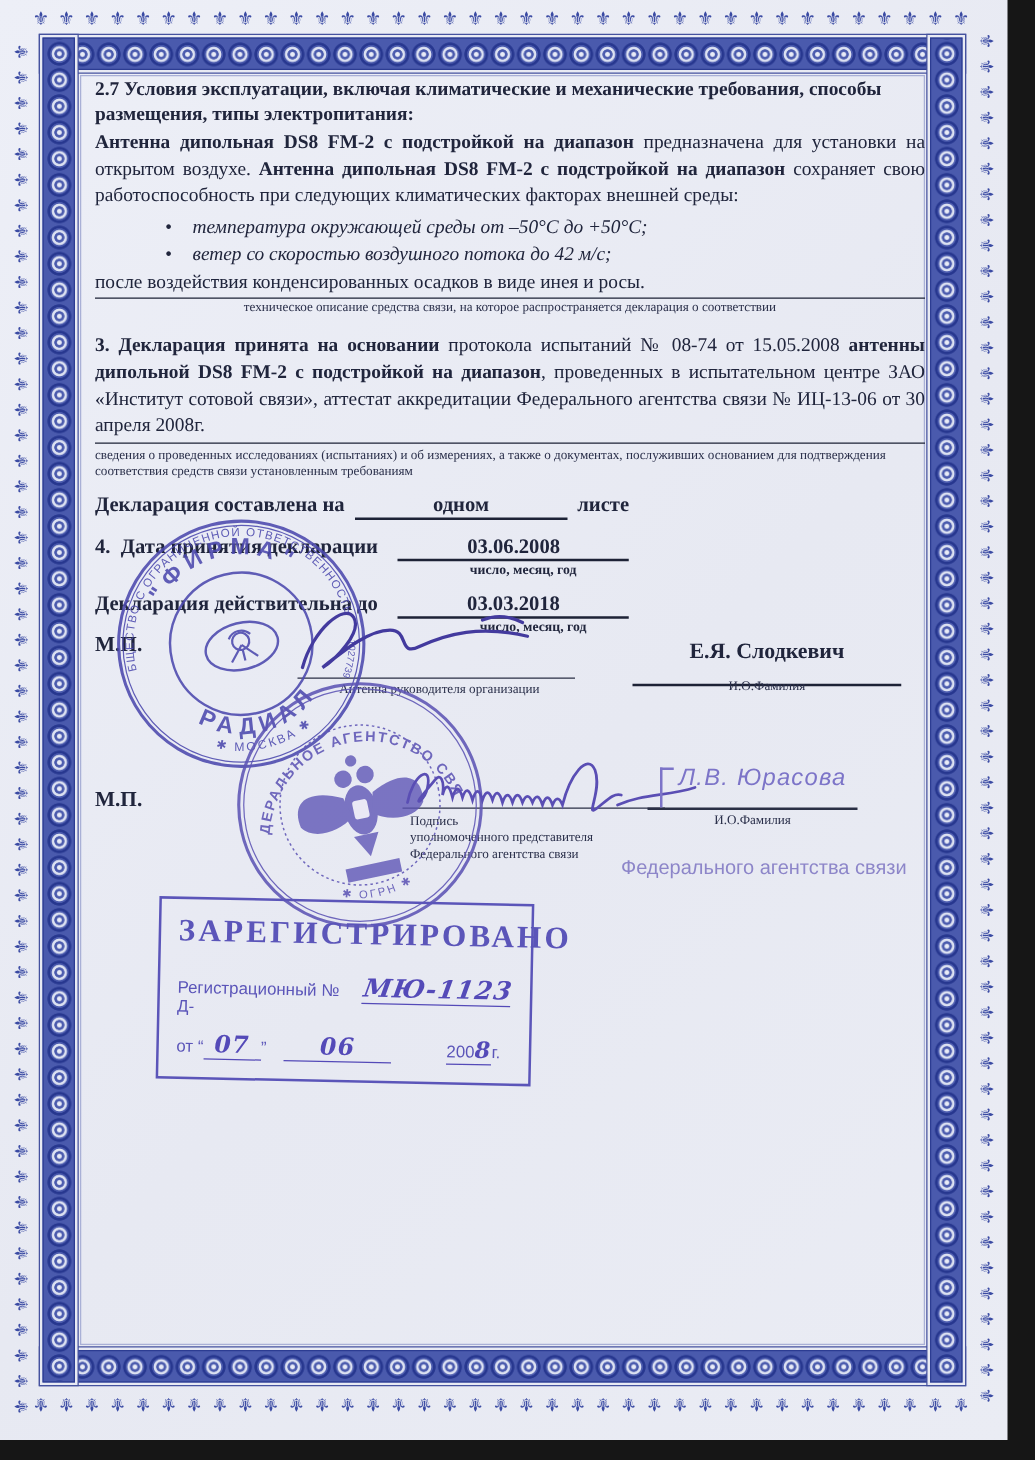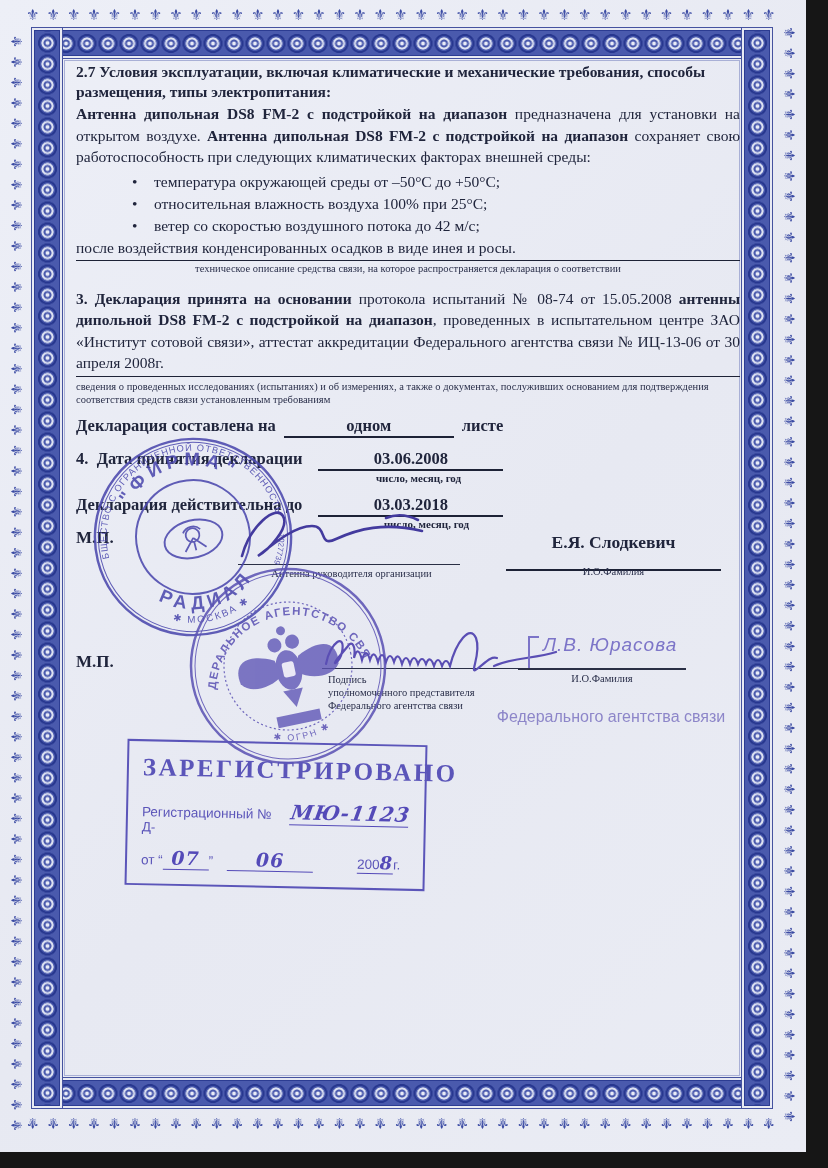--- a/index.html
+++ b/index.html
@@ -24,21 +24,21 @@
   .band-top{top:30px;left:34px;right:36px;height:24px;background-repeat:repeat-x;}
   .band-bottom{bottom:46px;left:34px;right:36px;height:24px;background-repeat:repeat-x;}
   .band-left{left:34px;top:30px;bottom:46px;width:24px;background-repeat:repeat-y;}
   .band-right{right:36px;top:30px;bottom:46px;width:24px;background-repeat:repeat-y;}
   .inner-rule{position:absolute;left:64px;top:60px;right:66px;bottom:76px;border:1px solid #a9b0d6;}
   
   .content{position:absolute;left:76px;top:62px;width:664px;bottom:80px;color:#20253c;}
   .h27{font-weight:700;font-size:15.5px;line-height:20px;}
   .para{font-size:15.5px;line-height:21.5px;text-align:justify;margin-top:1px;}
   .b{font-weight:700;}
-  ul.bullets{list-style:none;margin:3px 0 0 0;padding:0;font-size:15.5px;line-height:22px;}
+  ul.bullets{list-style:none;margin:3px 0 0 0;padding:0;font-size:15.5px;line-height:22px;font-style:italic;}
   ul.bullets li{padding-left:56px;}
   ul.bullets .dot{display:inline-block;width:22px;}
   .afterline{font-size:15.5px;line-height:21px;border-bottom:1.8px solid #1d2236;padding-bottom:2px;}
   .cap-center{font-size:10.5px;text-align:center;color:#2a2f4a;margin-top:2px;}
   .s3{margin-top:14px;}
   .rule{border-bottom:1.8px solid #1d2236;margin-top:2px;}
   .cap-left{font-size:10.5px;line-height:13px;color:#2a2f4a;margin-top:3px;text-align:left;}
   
   .forms{position:relative;height:500px;margin-top:10px;}
   .row{position:absolute;left:0;display:flex;align-items:baseline;font-weight:700;font-size:16.5px;white-space:pre;}
@@ -89,21 +89,20 @@
   <div class="inner-rule"></div>
 
   <div class="content">
 
     <div class="h27">2.7 Условия эксплуатации, включая климатические и механические требования, способы размещения, типы электропитания:</div>
     <div class="para">
       <span class="b">Антенна дипольная DS8 FM-2 с подстройкой на диапазон</span><span> предназначена для установки на открытом воздухе. </span><span class="b">Антенна дипольная DS8 FM-2 с подстройкой на диапазон</span><span> сохраняет свою работоспособность при следующих климатических факторах внешней среды:</span>
     </div>
     <ul class="bullets">
       <li><span class="dot">•</span><span>температура окружающей среды от –50°С до +50°С;</span></li>
-      <li><span class="dot">•</span><span>относительная влажность воздуха 100% при 25°С;</span></li>
       <li><span class="dot">•</span><span>ветер со скоростью воздушного потока до 42 м/с;</span></li>
     </ul>
     <div class="afterline">после воздействия конденсированных осадков в виде инея и росы.</div>
     <div class="cap-center">техническое описание средства связи, на которое распространяется  декларация о соответствии</div>
 
     <div class="para s3">
       <span class="b">3.  Декларация принята на основании </span><span>протокола испытаний № 08-74 от 15.05.2008 </span><span class="b">антенны дипольной DS8 FM-2 с подстройкой на диапазон</span><span>, проведенных в испытательном центре ЗАО «Институт сотовой связи», аттестат аккредитации Федерального агентства связи № ИЦ-13-06 от 30 апреля 2008г.</span>
     </div>
     <div class="rule"></div>
     <div class="cap-left">сведения о проведенных исследованиях (испытаниях) и об измерениях, а также о документах, послуживших основанием для подтверждения соответствия средств связи установленным требованиям</div>

